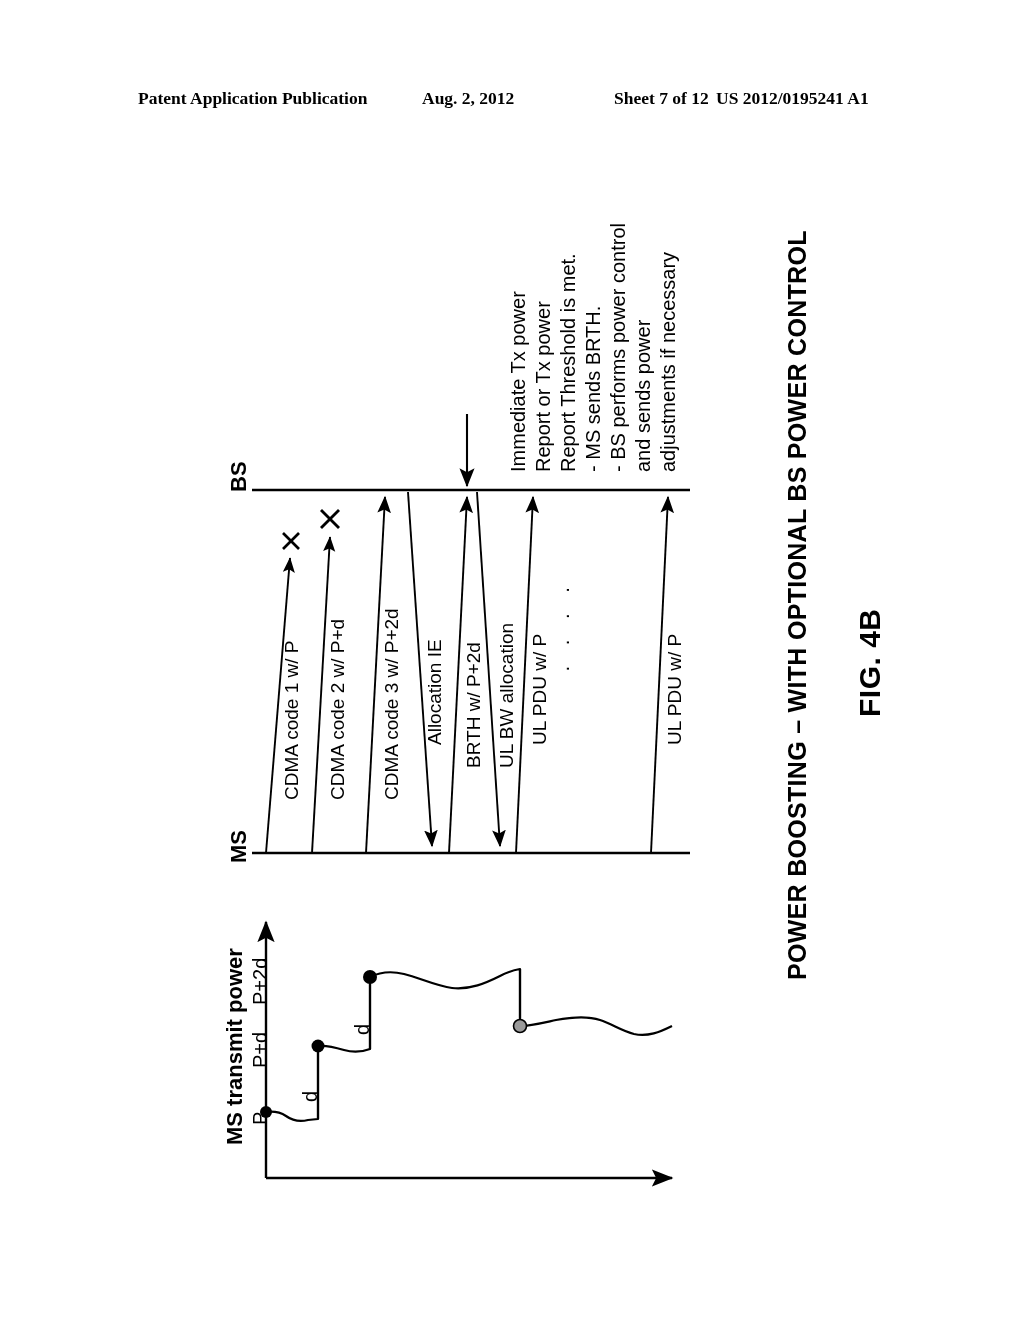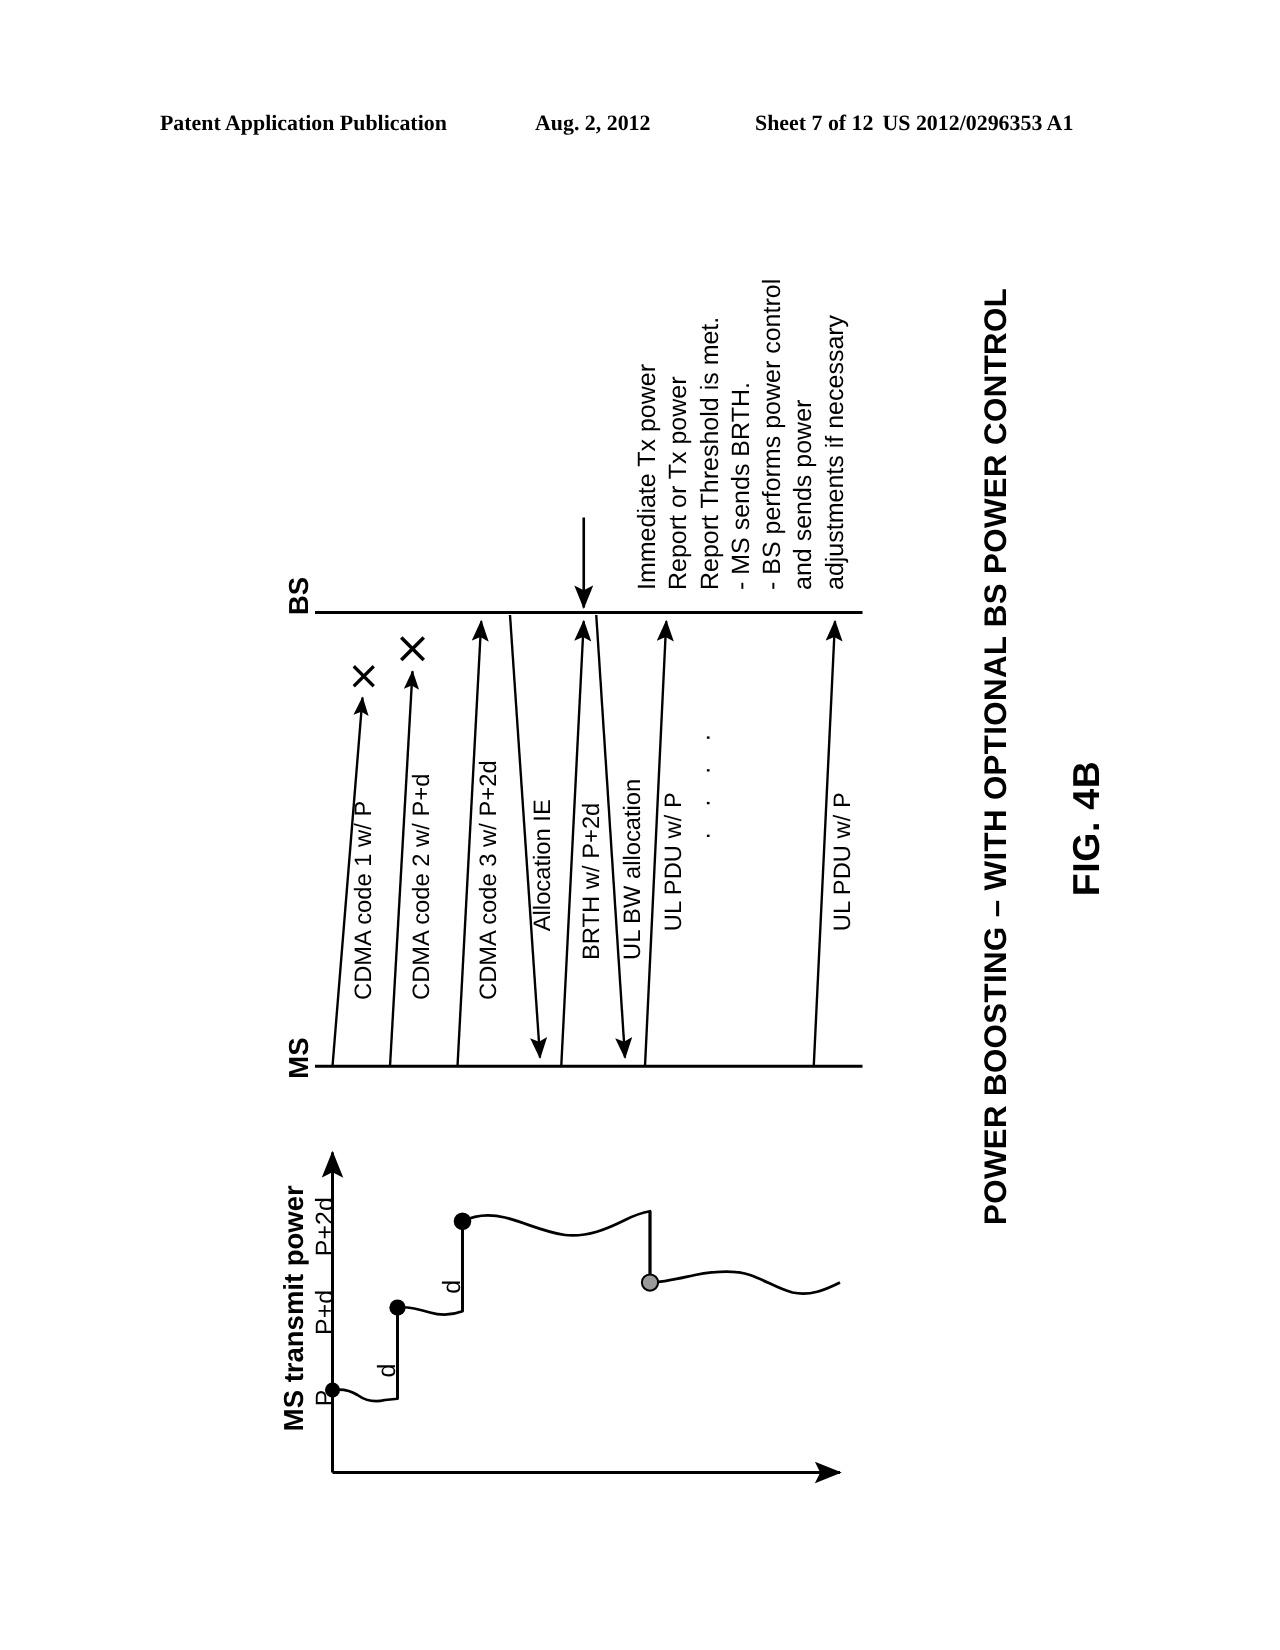--- a/index.html
+++ b/index.html
@@ -24,23 +24,24 @@
     width: 1024px;
     height: 28px;
     font-family: "Liberation Serif", serif;
     font-weight: bold;
     font-size: 17.5px;
     white-space: nowrap;
   }
   #page-header span {
     position: absolute;
     top: 0;
+    margin-left: 10px;
   }
   .hdr-pub   { left: 128px; }
-  .hdr-date  { left: 428px; }
+  .hdr-date  { left: 412px; }
   .hdr-sheet { left: 604px; }
   .hdr-pat   { left: 706px; }
 
   
   #figure {
     position: absolute;
     left: 0;
     top: 0;
     width: 1024px;
     height: 1320px;
@@ -71,21 +72,21 @@
   .lbl-figno    { font-size: 30px; font-weight: bold; letter-spacing: 0.5px; }
   .lbl-dots     { font-size: 20px; letter-spacing: 7px; }
 </style>
 </head>
 <body>
 
 <div id="page-header">
   <span class="hdr-pub">Patent Application Publication</span>
   <span class="hdr-date">Aug. 2, 2012</span>
   <span class="hdr-sheet">Sheet 7 of 12</span>
-  <span class="hdr-pat">US 2012/0296353 A1</span>
+  <span class="hdr-pat">US 2012/0195241 A1</span>
 </div>
 
 <div id="figure">
 
   <svg width="1024" height="1320" viewBox="0 0 1024 1320">
     <defs>
       <marker id="ahead" markerWidth="9" markerHeight="9" refX="7.6" refY="3.2" orient="auto" markerUnits="strokeWidth">
         <path d="M0,0 L8,3.2 L0,6.4 L1.6,3.2 z" fill="#000"></path>
       </marker>
       <marker id="aheadbig" markerWidth="10" markerHeight="10" refX="8.4" refY="3.6" orient="auto" markerUnits="strokeWidth">

